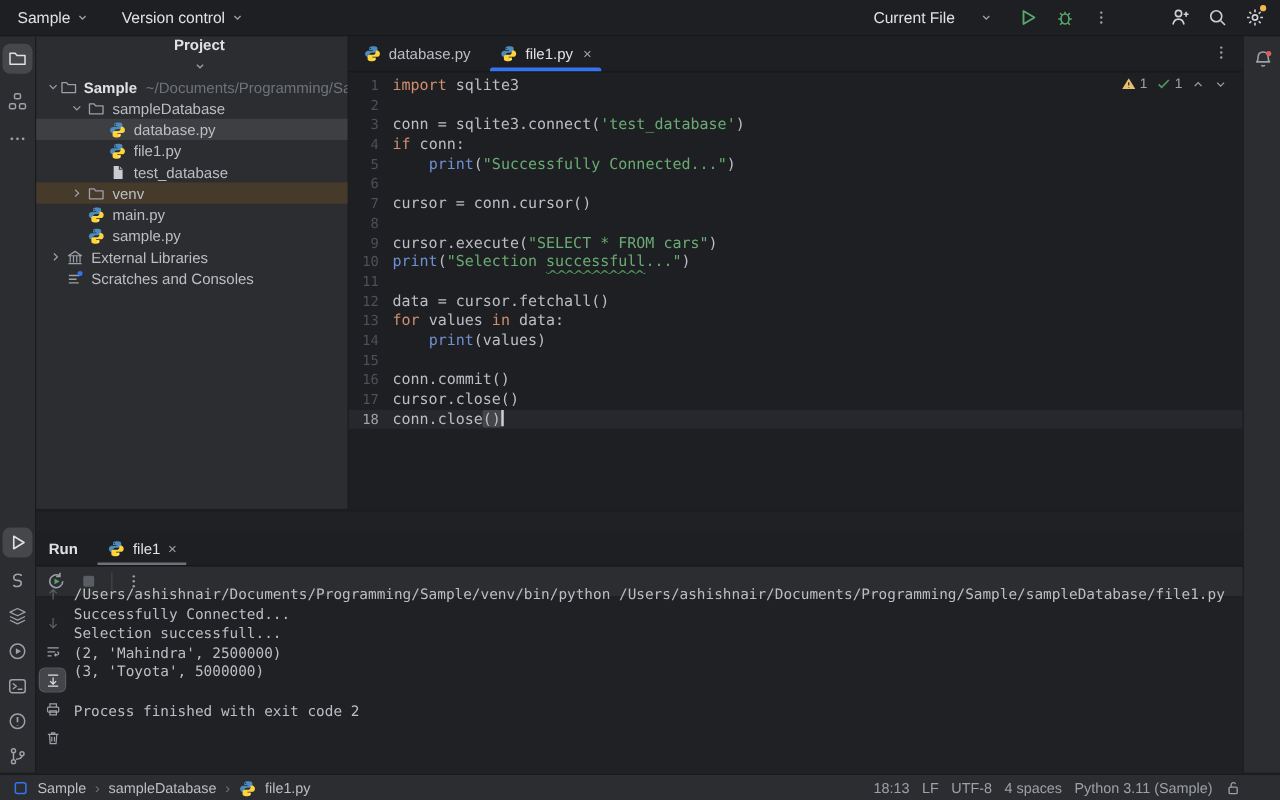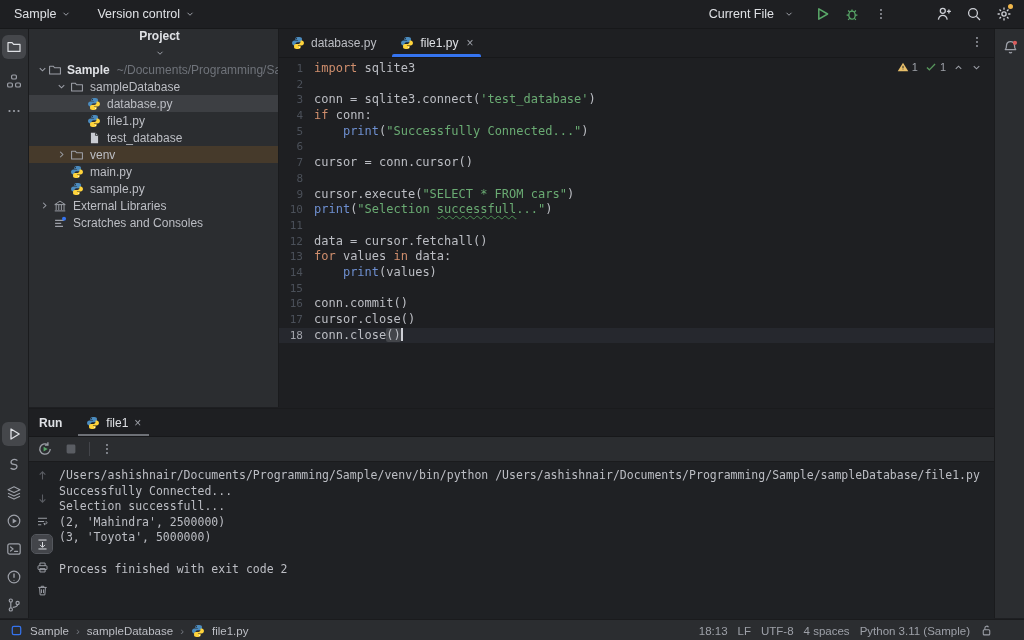--- a/index.html
+++ b/index.html
@@ -8,21 +8,21 @@
        -webkit-font-smoothing:antialiased;}
   svg{display:block;}
 
   
   .toolbar{position:absolute;left:0;top:0;width:1024px;height:28px;background:#1e1f22;
            border-bottom:1px solid #17181a;display:flex;align-items:center;font-size:12.5px;}
   .tb-left{display:flex;align-items:center;gap:26px;padding-left:14px;}
   .menu-item{display:flex;align-items:center;gap:5px;color:#dfe1e5;cursor:default;}
   .menu-item .chev{color:#9da0a8;}
   .tb-right{margin-left:auto;display:flex;align-items:center;gap:14px;padding-right:12px;}
-  .run-config{display:flex;align-items:center;gap:10px;color:#dfe1e5;margin-right:6px;}
+  .run-config{display:flex;align-items:center;gap:20px;color:#dfe1e5;margin-right:6px;}
   .tb-ellipsis{color:#9da0a8;font-size:13px;letter-spacing:1px;}
   .gear-wrap{position:relative;}
   .gear-dot{position:absolute;right:-1px;top:-2px;width:5px;height:5px;border-radius:50%;background:#f2b84c;}
 
   
   .left-strip{position:absolute;left:0;top:29px;width:28px;height:589px;background:#2b2d30;
               border-right:1px solid #1a1b1d;}
   .right-strip{position:absolute;left:994px;top:29px;width:30px;height:589px;background:#2b2d30;
                border-left:1px solid #1a1b1d;}
   .strip-btn{position:absolute;left:2px;width:24px;height:24px;display:flex;align-items:center;
@@ -69,21 +69,21 @@
   .tk-pm{background:#43454a;border-radius:2px;}
   .caret{display:inline-block;width:2px;height:13px;background:#ced0d6;vertical-align:-2px;}
   .inspections{position:absolute;right:12px;top:3px;display:flex;align-items:center;gap:7px;
                font-size:11px;color:#9da0a8;}
   .insp-item{display:flex;align-items:center;gap:3px;}
 
   
   .run-panel{position:absolute;left:29px;top:408px;width:965px;height:210px;background:#1f2124;
              border-top:1px solid #1a1b1d;}
   .run-header{position:relative;height:27px;background:#1e1f22;border-bottom:1px solid #17181a;
-              display:flex;align-items:center;font-size:12px;}
+              display:flex;align-items:center;font-size:12px;margin-top:16px;}
   .run-title{font-weight:bold;color:#dfe1e5;padding:0 14px 0 10px;}
   .run-tab{display:flex;align-items:center;gap:6px;height:100%;padding:0 10px;position:relative;color:#dfe1e5;}
   .run-tab::after{content:"";position:absolute;left:2px;right:2px;bottom:0;height:2px;background:#6e7177;}
   .run-toolbar{display:flex;align-items:center;gap:10px;height:24px;padding-left:8px;background:#2b2d30;
                border-bottom:1px solid #1a1b1d;}
   .rt-sep{width:1px;height:14px;background:#43454a;}
   .console{position:absolute;left:0;top:53px;right:0;bottom:0;}
   .console-gutter{position:absolute;left:0;top:4px;width:26px;display:flex;flex-direction:column;
                   align-items:center;gap:5px;color:#9da0a8;}
   .cg-btn{width:20px;height:18px;display:flex;align-items:center;justify-content:center;border-radius:4px;}

